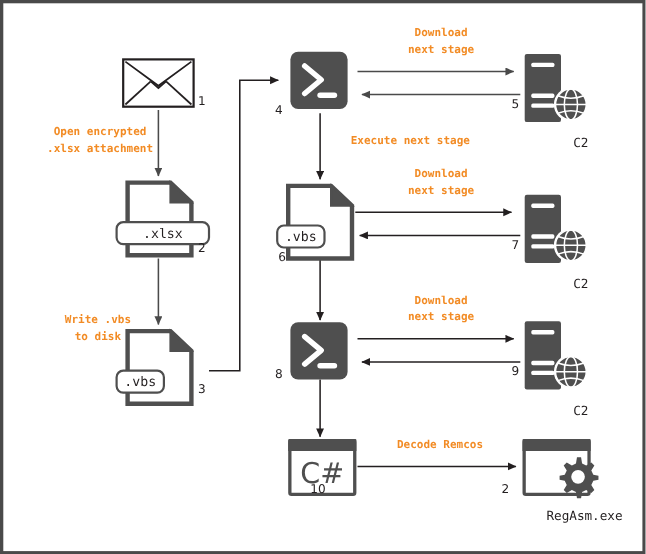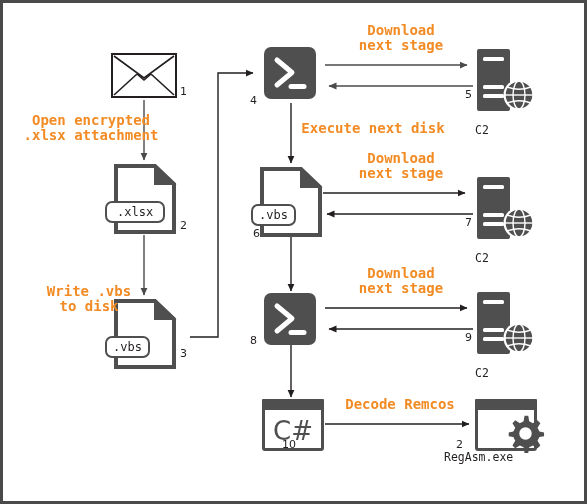--- a/index.html
+++ b/index.html
@@ -22,21 +22,21 @@
     position: absolute;
     left: 0; top: 0;
     width: 587px;
     height: 504px;
   }
   
   .label-orange {
     position: absolute;
     color: #f28b24;
     font-family: "DejaVu Sans Mono", "Liberation Mono", monospace;
-    font-size: 14px;
+    font-size: 10px;
     font-weight: bold;
     line-height: 15px;
     letter-spacing: 0px;
     white-space: pre;
     text-align: center;
     user-select: none;
   }
   .label-orange.left-al { text-align: center; }
   .num {
     position: absolute;
@@ -47,21 +47,21 @@
     white-space: pre;
     user-select: none;
   }
   .caption {
     position: absolute;
     color: #231f20;
     font-family: "DejaVu Sans Mono", "Liberation Mono", monospace;
     font-size: 11.5px;
     line-height: 12px;
     white-space: pre;
-    text-align: left;
+    text-align: right;
     user-select: none;
   }
   
   .node { position: absolute; }
 
   
   .envelope {
     width: 66px; height: 45px;
     border: 2px solid #231f20;
     background: #ffffff;
@@ -179,21 +179,21 @@
   <div class="num" style="left:177px; top:83px;">1</div>
 
   <div class="node" style="left:110px; top:160px;">
     <div class="fileicon">
       <svg width="64" height="72" viewBox="0 0 64 72">
         <path d="M3,3 L42,3 L61,21 L61,69 L3,69 Z" fill="#ffffff" stroke="#4f4f4f" stroke-width="4" stroke-linejoin="miter"></path>
         <path d="M42,3 L61,21 L42,21 Z" fill="#4f4f4f" stroke="#4f4f4f" stroke-width="2"></path>
       </svg>
       <div style="position:absolute; left:-8px; top:38px;
                   background:#ffffff; border:2.5px solid #4f4f4f; border-radius:7px;
-                  padding:2px 10px; font-family:'DejaVu Sans Mono','Liberation Mono',monospace;
+                  padding:2px 23px; font-family:'DejaVu Sans Mono','Liberation Mono',monospace;
                   font-size:12px; color:#231f20; line-height:14px;">.xlsx</div>
     </div>
   </div>
   <div class="num" style="left:177px; top:217px;">2</div>
 
   <div class="node" style="left:110px; top:295px;">
     <div class="fileicon">
       <svg width="64" height="72" viewBox="0 0 64 72">
         <path d="M3,3 L42,3 L61,21 L61,69 L3,69 Z" fill="#ffffff" stroke="#4f4f4f" stroke-width="4" stroke-linejoin="miter"></path>
         <path d="M42,3 L61,21 L42,21 Z" fill="#4f4f4f" stroke="#4f4f4f" stroke-width="2"></path>
@@ -334,32 +334,32 @@
                      L42,26 L37,27 L35,31 L38,36 L35,39 L30,36 L26,38 L25,44
                      L21,44 L20,38 L16,36 L11,39 L8,36 L11,31 L9,27 L4,26
                      L4,22 L9,21 L11,17 L8,12 L11,9 L16,12 L20,10 Z" transform="translate(-2,-3) scale(0.93)"></path>
           </g>
           <circle cx="18.5" cy="18.5" r="6.2" fill="#ffffff"></circle>
         </svg>
       </div>
     </div>
   </div>
   <div class="num" style="left:453px; top:436px;">2</div>
-  <div class="caption" style="left:441px; top:448px; width:122px;">RegAsm.exe</div>
+  <div class="caption" style="left:441px; top:460px; width:122px;">RegAsm.exe</div>
 
   <div class="label-orange left-al" style="left:18px; top:110px; width:140px;">Open encrypted
 .xlsx attachment</div>
 
   <div class="label-orange" style="left:34px; top:237px; width:104px;margin-top:44px;">Write .vbs
 to disk</div>
 
   <div class="label-orange" style="left:340px; top:20px; width:116px;">Download
 next stage</div>
 
-  <div class="label-orange" style="left:294px; top:118px; width:152px;">Execute next disk</div>
+  <div class="label-orange" style="left:294px; top:118px; width:152px;">Execute next stage</div>
 
   <div class="label-orange" style="left:340px; top:148px; width:116px;">Download
 next stage</div>
 
   <div class="label-orange" style="left:340px; top:263px; width:116px;">Download
 next stage</div>
 
 
   <div class="label-orange" style="left:330px; top:394px; width:134px;">Decode Remcos</div>
 

